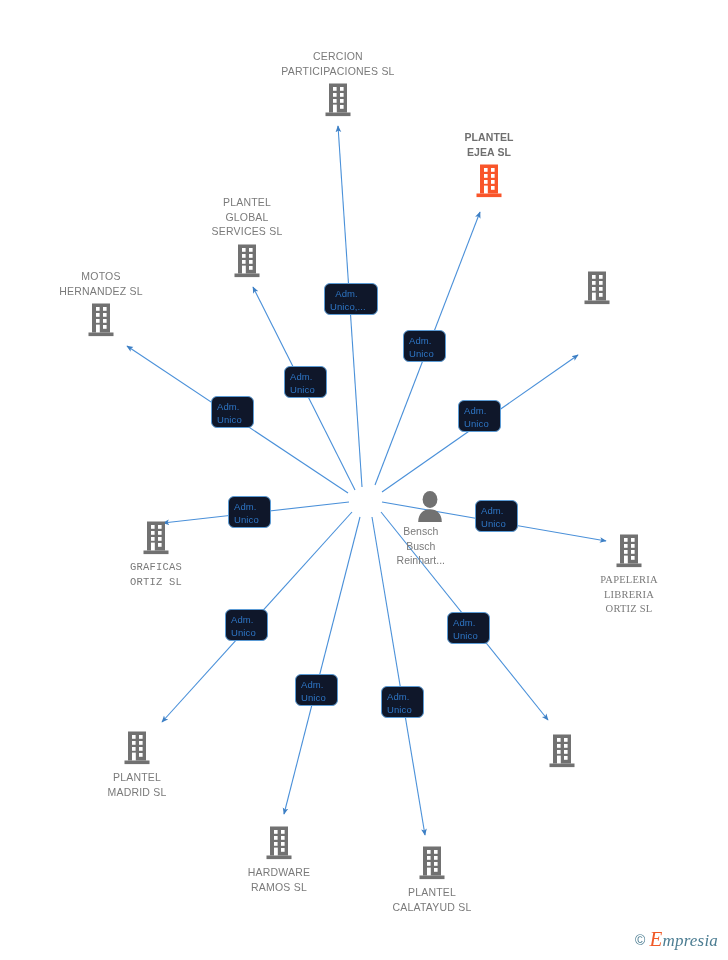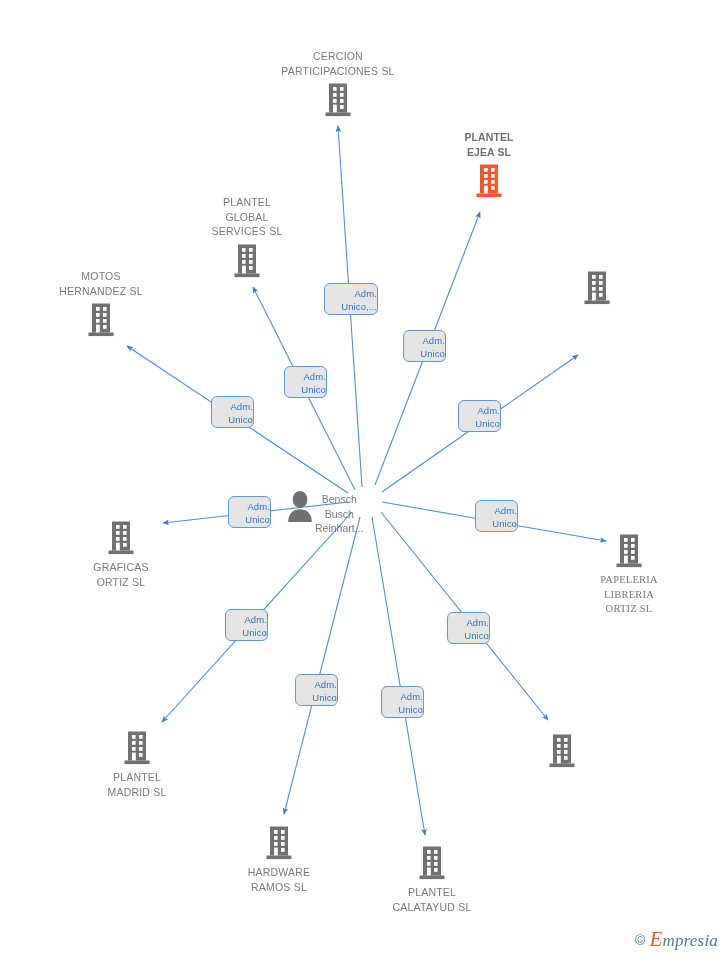--- a/index.html
+++ b/index.html
@@ -47,45 +47,45 @@
   }
   .node-icon {
     display: block;
   }
   .node.label-top .node-label { margin-bottom: 4px; }
   .node.label-bottom .node-label { margin-top: 4px; }
 
   .person-node {
     position: absolute;
     display: flex;
-    flex-direction: row;
-    align-items: flex-start;
+    flex-direction: column;
+    align-items: flex-end;
     width: 160px;
     margin-left: -80px;
   }
   .person-label {
     font-size: 10.5px;
     line-height: 14.5px;
     color: #7a7a7a;
     text-align: center;
     white-space: pre-line;
     margin-top: 2px;
   }
 
   .edge-label {
     position: absolute;
     box-sizing: border-box;
-    background: #e5e5e5;
+    background: #0f172a;
     border: 1.3px solid #5b9bd5;
     border-radius: 6px;
     color: #2e75c4;
     font-size: 9.5px;
     line-height: 13px;
-    text-align: right;
-    padding: 3px 0 3px 5px;
+    text-align: center;
+    padding: 3px 14px 3px 5px;
     white-space: pre-line;
     letter-spacing: 0.1px;
   }
 
   #watermark {
     position: absolute;
     display: flex;
     align-items: center;
     gap: 4px;
     right: 10px;
@@ -207,21 +207,21 @@
           <rect x="16" y="5" width="3.6" height="3.8" fill="#ffffff"></rect>
           <rect x="9" y="11" width="3.6" height="3.8" fill="#ffffff"></rect>
           <rect x="16" y="11" width="3.6" height="3.8" fill="#ffffff"></rect>
           <rect x="9" y="17" width="3.6" height="3.8" fill="#ffffff"></rect>
           <rect x="16" y="17" width="3.6" height="3.8" fill="#ffffff"></rect>
           <rect x="16" y="23" width="3.6" height="3.8" fill="#ffffff"></rect>
           <rect x="9" y="22.6" width="3.8" height="8.4" fill="#ffffff"></rect>
           <rect x="1.5" y="30.5" width="25" height="3.6" fill="#717171"></rect>
         </svg>
       </div>
-      <div class="node label-bottom" style="left: 121px; top: 520px;">
+      <div class="node label-bottom" style="left: 156px; top: 520px; font-family: Liberation Mono, monospace;">
         <svg width="28" height="36" viewBox="0 0 28 36" class="node-icon">
           <rect x="5" y="1.5" width="18" height="29" fill="#717171"></rect>
           <rect x="9" y="5" width="3.6" height="3.8" fill="#ffffff"></rect>
           <rect x="16" y="5" width="3.6" height="3.8" fill="#ffffff"></rect>
           <rect x="9" y="11" width="3.6" height="3.8" fill="#ffffff"></rect>
           <rect x="16" y="11" width="3.6" height="3.8" fill="#ffffff"></rect>
           <rect x="9" y="17" width="3.6" height="3.8" fill="#ffffff"></rect>
           <rect x="16" y="17" width="3.6" height="3.8" fill="#ffffff"></rect>
           <rect x="16" y="23" width="3.6" height="3.8" fill="#ffffff"></rect>
           <rect x="9" y="22.6" width="3.8" height="8.4" fill="#ffffff"></rect>

